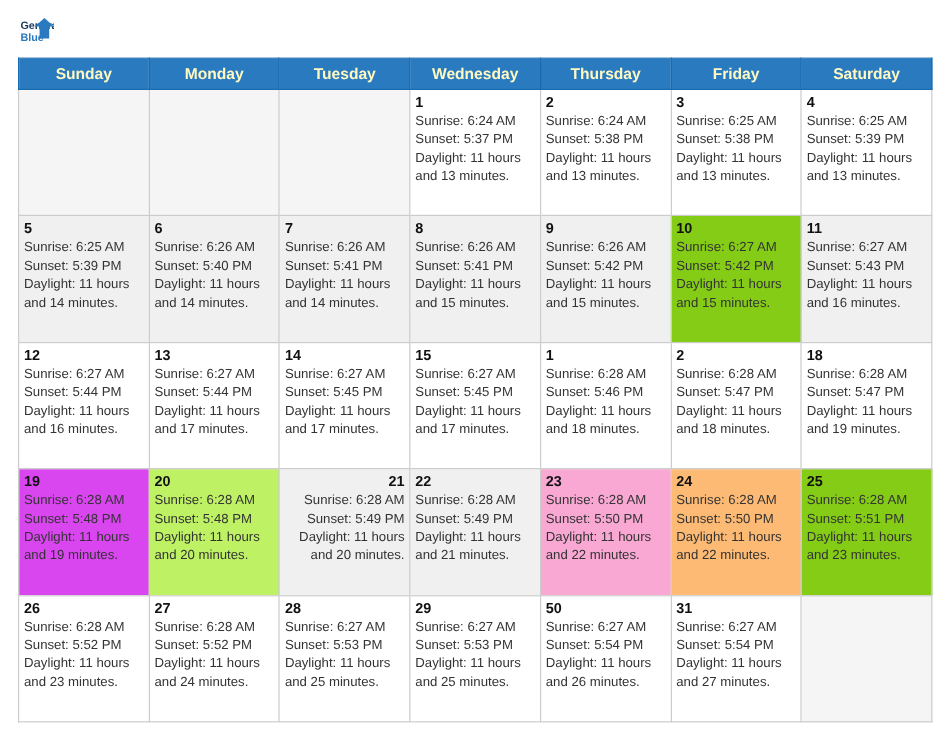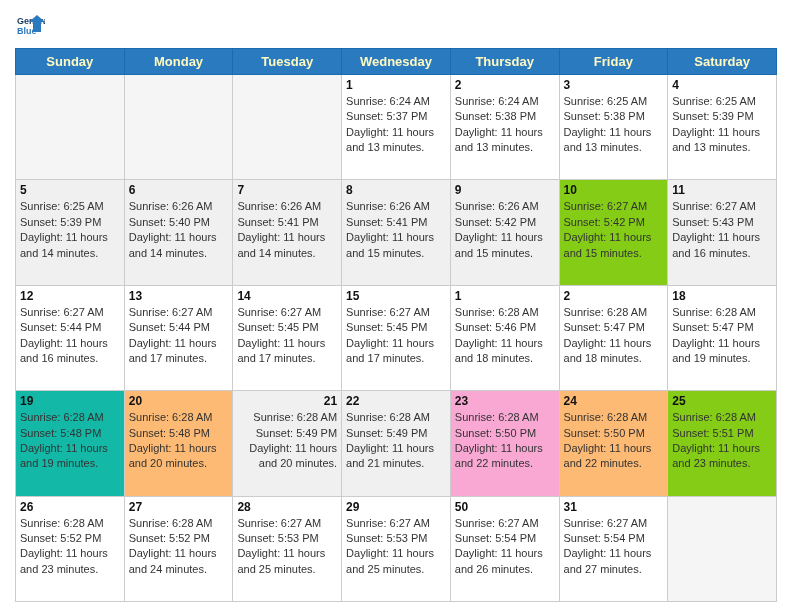--- a/index.html
+++ b/index.html
@@ -191,25 +191,25 @@
           <td>
             <span class="day-num">2</span>
             <div class="day-info">Sunrise: 6:28 AM<br>Sunset: 5:47 PM<br>Daylight: 11 hours and 18 minutes.</div>
           </td>
           <td>
             <span class="day-num">18</span>
             <div class="day-info">Sunrise: 6:28 AM<br>Sunset: 5:47 PM<br>Daylight: 11 hours and 19 minutes.</div>
           </td>
         </tr>
         <tr>
-          <td style="background: #14b8a6;">
+          <td style="background: #d946ef;">
             <span class="day-num">19</span>
             <div class="day-info">Sunrise: 6:28 AM<br>Sunset: 5:48 PM<br>Daylight: 11 hours and 19 minutes.</div>
           </td>
-          <td style="background: #fdba74;">
+          <td style="background: #bef264;">
             <span class="day-num">20</span>
             <div class="day-info">Sunrise: 6:28 AM<br>Sunset: 5:48 PM<br>Daylight: 11 hours and 20 minutes.</div>
           </td>
           <td style="background: rgb(240, 240, 240); text-align: right;">
             <span class="day-num">21</span>
             <div class="day-info">Sunrise: 6:28 AM<br>Sunset: 5:49 PM<br>Daylight: 11 hours and 20 minutes.</div>
           </td>
           <td style="background: rgb(240, 240, 240);">
             <span class="day-num">22</span>
             <div class="day-info">Sunrise: 6:28 AM<br>Sunset: 5:49 PM<br>Daylight: 11 hours and 21 minutes.</div>

